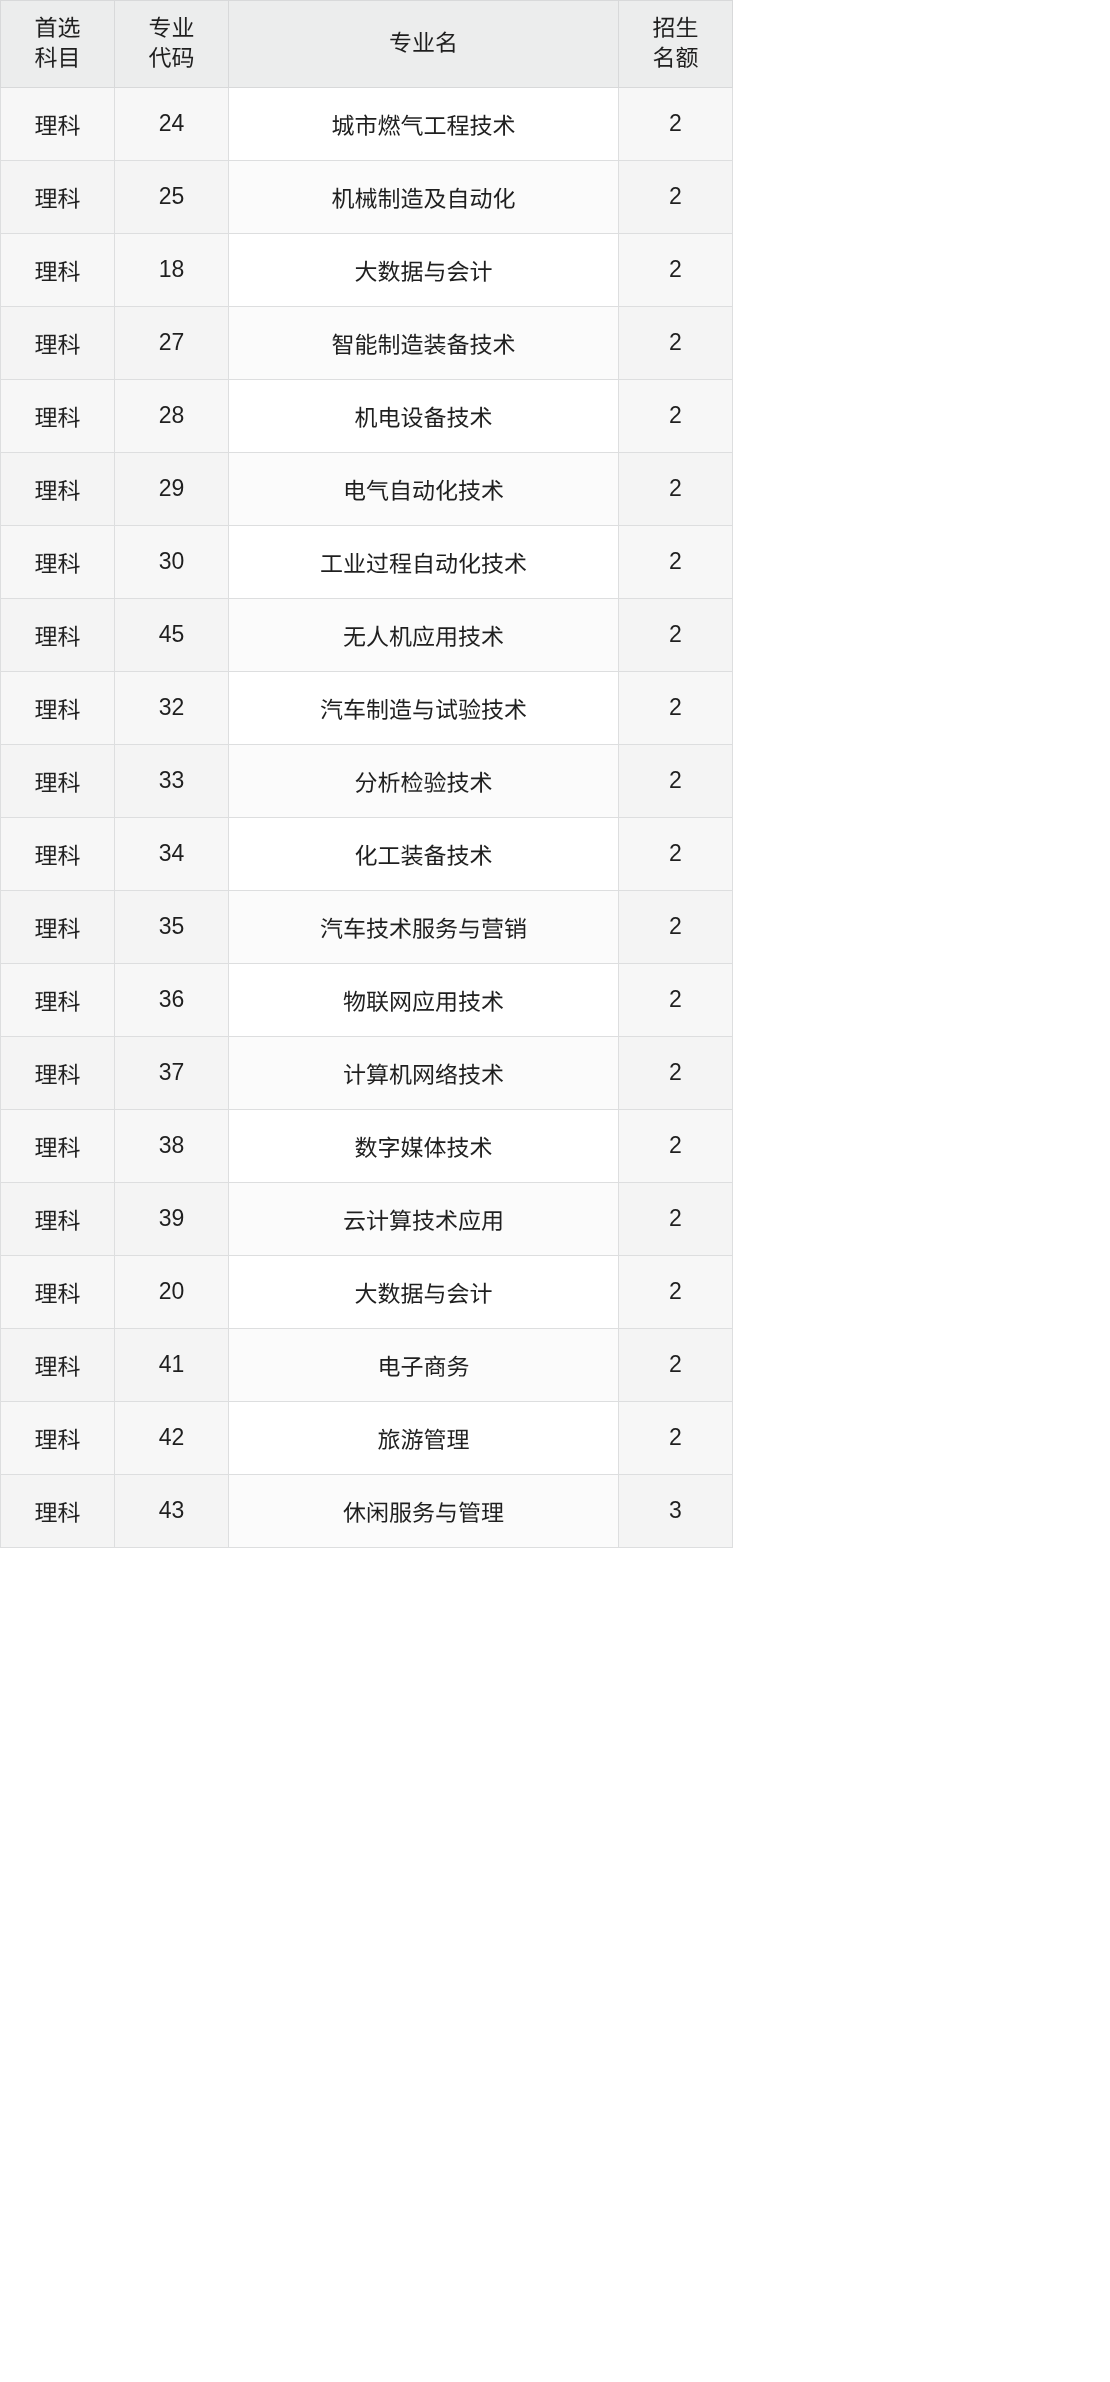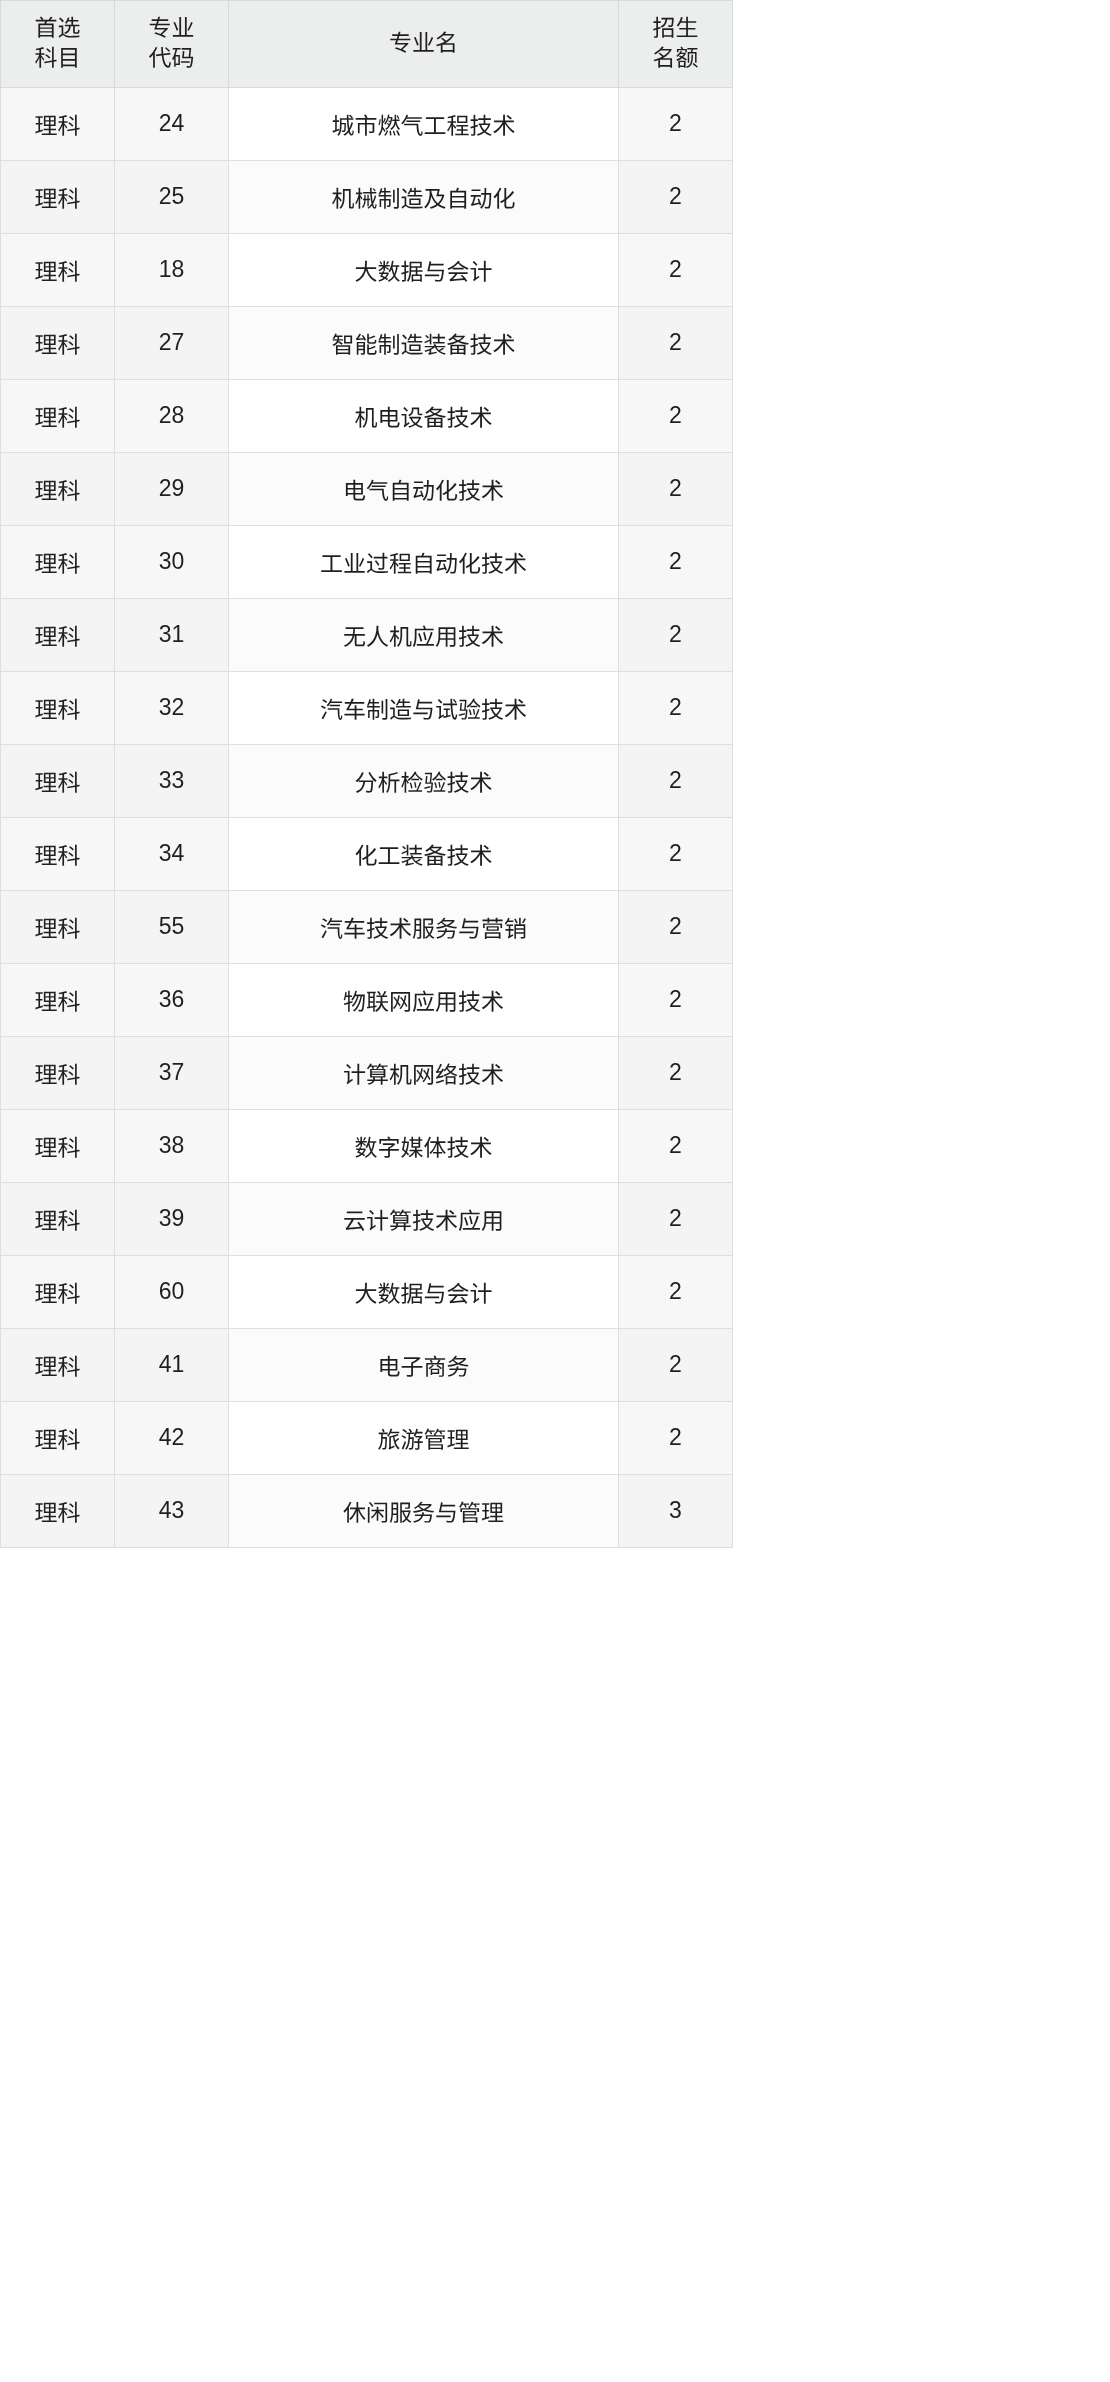--- a/index.html
+++ b/index.html
@@ -135,21 +135,21 @@
         <td class="cell-quota">2</td>
       </tr>
       <tr>
         <td class="cell-subject">理科</td>
         <td class="cell-code">30</td>
         <td class="cell-name">工业过程自动化技术</td>
         <td class="cell-quota">2</td>
       </tr>
       <tr>
         <td class="cell-subject">理科</td>
-        <td class="cell-code">31</td>
+        <td class="cell-code">45</td>
         <td class="cell-name">无人机应用技术</td>
         <td class="cell-quota">2</td>
       </tr>
       <tr>
         <td class="cell-subject">理科</td>
         <td class="cell-code">32</td>
         <td class="cell-name">汽车制造与试验技术</td>
         <td class="cell-quota">2</td>
       </tr>
       <tr>
@@ -159,21 +159,21 @@
         <td class="cell-quota">2</td>
       </tr>
       <tr>
         <td class="cell-subject">理科</td>
         <td class="cell-code">34</td>
         <td class="cell-name">化工装备技术</td>
         <td class="cell-quota">2</td>
       </tr>
       <tr>
         <td class="cell-subject">理科</td>
-        <td class="cell-code">55</td>
+        <td class="cell-code">35</td>
         <td class="cell-name">汽车技术服务与营销</td>
         <td class="cell-quota">2</td>
       </tr>
       <tr>
         <td class="cell-subject">理科</td>
         <td class="cell-code">36</td>
         <td class="cell-name">物联网应用技术</td>
         <td class="cell-quota">2</td>
       </tr>
       <tr>
@@ -189,21 +189,21 @@
         <td class="cell-quota">2</td>
       </tr>
       <tr>
         <td class="cell-subject">理科</td>
         <td class="cell-code">39</td>
         <td class="cell-name">云计算技术应用</td>
         <td class="cell-quota">2</td>
       </tr>
       <tr>
         <td class="cell-subject">理科</td>
-        <td class="cell-code">60</td>
+        <td class="cell-code">20</td>
         <td class="cell-name">大数据与会计</td>
         <td class="cell-quota">2</td>
       </tr>
       <tr>
         <td class="cell-subject">理科</td>
         <td class="cell-code">41</td>
         <td class="cell-name">电子商务</td>
         <td class="cell-quota">2</td>
       </tr>
       <tr>

